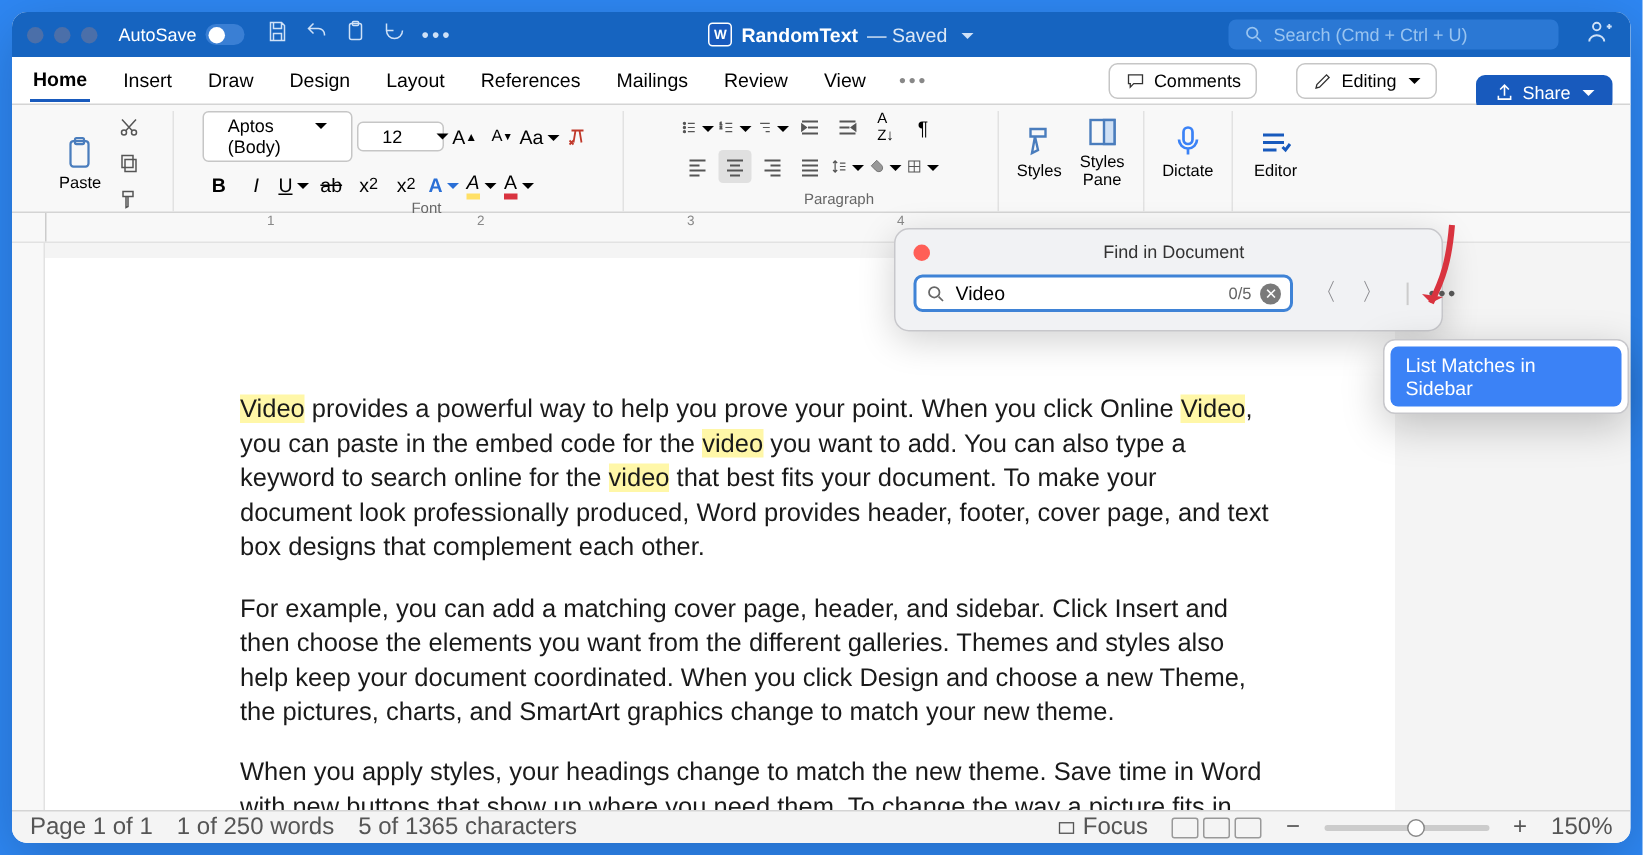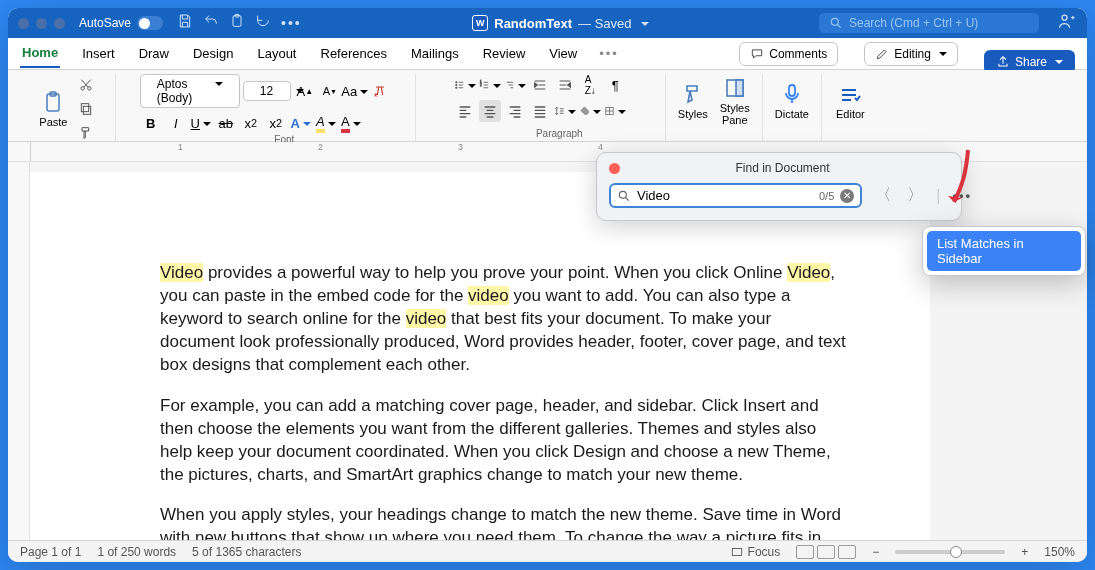--- a/index.html
+++ b/index.html
@@ -12,21 +12,21 @@
   .toggle { width: 26px; height: 14px; background: #3a7fd4; border-radius: 8px; position: relative; }
   .toggle::after { content:''; width:11px; height:11px; background:#fff; border-radius:50%; position:absolute; top:1.5px; left:2px; }
   .qat { display: flex; gap: 10px; margin-left: 6px; align-items:center; }
   .qat svg { width: 16px; height: 16px; fill: none; stroke: #cfe1f7; stroke-width:1.5; }
   .docname { flex:1; text-align:center; color:#fff; font-size:13px; display:flex; align-items:center; justify-content:center; gap:6px; }
   .docname .wicon { width:16px; height:16px; background:#185abd; border-radius:3px; display:flex; align-items:center; justify-content:center; color:#fff; font-size:9px; font-weight:bold; border:1px solid #fff; }
   .searchbar { background:#2b78d4; border-radius:5px; padding:3px 10px; color:#99c4f0; font-size:12px; width:220px; display:flex; align-items:center; gap:6px; }
   .collab { margin-left:10px; }
   .tabs { background:#fff; height:32px; border-bottom:1px solid #d4d4d4; display:flex; align-items:center; padding:0 12px; gap:20px; font-size:13px; }
   .tabs .tab { padding:6px 2px; cursor:pointer; }
-  .tabs .tab.active { font-weight:600; border-bottom:2px solid #185abd; color:#15803d; }
+  .tabs .tab.active { font-weight:600; border-bottom:2px solid #185abd; color:#000000; }
   .tabs .spacer { flex:1; }
   .pillbtn { border:1px solid #c6c6c6; border-radius:6px; padding:4px 10px; font-size:12px; display:flex; align-items:center; gap:5px; background:#fff; }
   .sharebtn { background:#185abd; color:#fff; border:none; border-radius:6px; padding:5px 12px; font-size:12px; display:flex; align-items:center; gap:5px; }
   .ribbon { background:#f8f8f8; border-bottom:1px solid #d4d4d4; display:flex; padding:4px 10px 0; height:72px; gap:0; }
   .rgroup { display:flex; flex-direction:column; align-items:center; padding:0 8px; border-right:1px solid #e2e2e2; }
   .rgroup .controls { flex:1; display:flex; align-items:center; gap:4px; flex-wrap:wrap; }
   .rgroup .label { font-size:10px; color:#666; padding-bottom:2px;padding-left:38px; }
   .bigbtn { display:flex; flex-direction:column; align-items:center; font-size:11px; gap:2px; padding:2px 4px; }
   .bigbtn svg { width:24px; height:24px; }
   .combo { border:1px solid #c6c6c6; background:#fff; font-size:12px; padding:2px 16px; border-radius:4px; display:flex; align-items:flex-start; gap:20px; }
@@ -34,21 +34,21 @@
   .icbtn svg { width:16px; height:16px; }
   .fontrow { display:flex; gap:3px; align-items:center; }
   .twocol { display:flex; flex-direction:column; gap:2px; }
   .ruler { height:20px; background:#f8f8f8; border-bottom:1px solid #e2e2e2; position:relative; font-size:9px; color:#888; }
   .ruler .vline { position:absolute; left:22px; top:0; bottom:0; width:1px; background:#ccc;}
   .docarea { flex:1; background:#f4f4f4; overflow:hidden; display:flex; }
   .vruler { width:22px; background:#f8f8f8; border-right:1px solid #e2e2e2; }
   .page { background:#fff; margin:10px 0 0 0; flex:1; padding:90px 80px 20px 130px; font-size:17px; line-height:1.35; color:#1a1a1a; max-width:900px; }
   .page p { margin-bottom:18px; }
   .hl { background:#fff7a8; }
-  .statusbar { height:22px; background:#f4f4f4; border-top:1px solid #d4d4d4; display:flex; align-items:center; padding:0 12px; font-size:12px; color:#555; gap:16px; }
+  .statusbar { height:22px; background:#f4f4f4; border-top:1px solid #d4d4d4; display:flex; align-items:center; padding:0 12px; font-size:16px; color:#555; gap:16px; }
   .statusbar .spacer { flex:1; }
   .zoomslider { width:110px; height:4px; background:#ccc; border-radius:2px; position:relative; }
   .zoomslider::after { content:''; width:10px; height:10px; background:#fff; border:1px solid #888; border-radius:50%; position:absolute; top:-4px; left:55px; }
   .viewbtns { display:flex; gap:3px; align-items:center; }
   .viewbtns span { width:18px; height:14px; border:1px solid #999; border-radius:2px; }
 
   .findpanel { position:absolute; top:152px; left:596px; width:366px; background:#f1f2f4; border:1px solid #c7c7cb; border-radius:10px; box-shadow:0 6px 24px rgba(0,0,0,0.18); padding:8px 12px 12px; }
   .findpanel .fhdr { display:flex; align-items:center; gap:8px; font-size:12px; font-weight:600; color:#333; margin-bottom:8px; }
   .findpanel .fclose { width:11px; height:11px; background:#ff5f57; border-radius:50%; }
   .findpanel .ftitle { flex:1; text-align:center; font-weight:500; margin-right:12px; }
@@ -187,21 +187,21 @@
       <div class="label">Clipboard</div>
     </div>
 
     <div class="rgroup" style="min-width:300px;">
       <div class="controls" style="flex-direction:column;align-items:flex-start;gap:4px;">
         <div class="fontrow">
           <div class="combo" style="width:100px;">
               <span>Aptos (Body)</span>
               <span class="chev"></span>
             </div>
-          <div class="combo" style="width:48px;">
+          <div class="combo" style="width:58px;">
               <span>12</span>
               <span class="chev"></span>
             </div>
           <span class="icbtn" style="font-size:13px;">A<sup style="font-size:8px;">▲</sup></span>
           <span class="icbtn" style="font-size:11px;">A<sup style="font-size:7px;">▼</sup></span>
           <span class="icbtn">Aa<span class="chev"></span></span>
           <span class="icbtn">
               <svg viewBox="0 0 24 24" fill="none" stroke="#c0392b" stroke-width="1.8">
                 <path d="M6 6h12M10 6l-2 12M14 6l2 12 M4 20l4-4m0 4l-4-4"></path>
               </svg>

